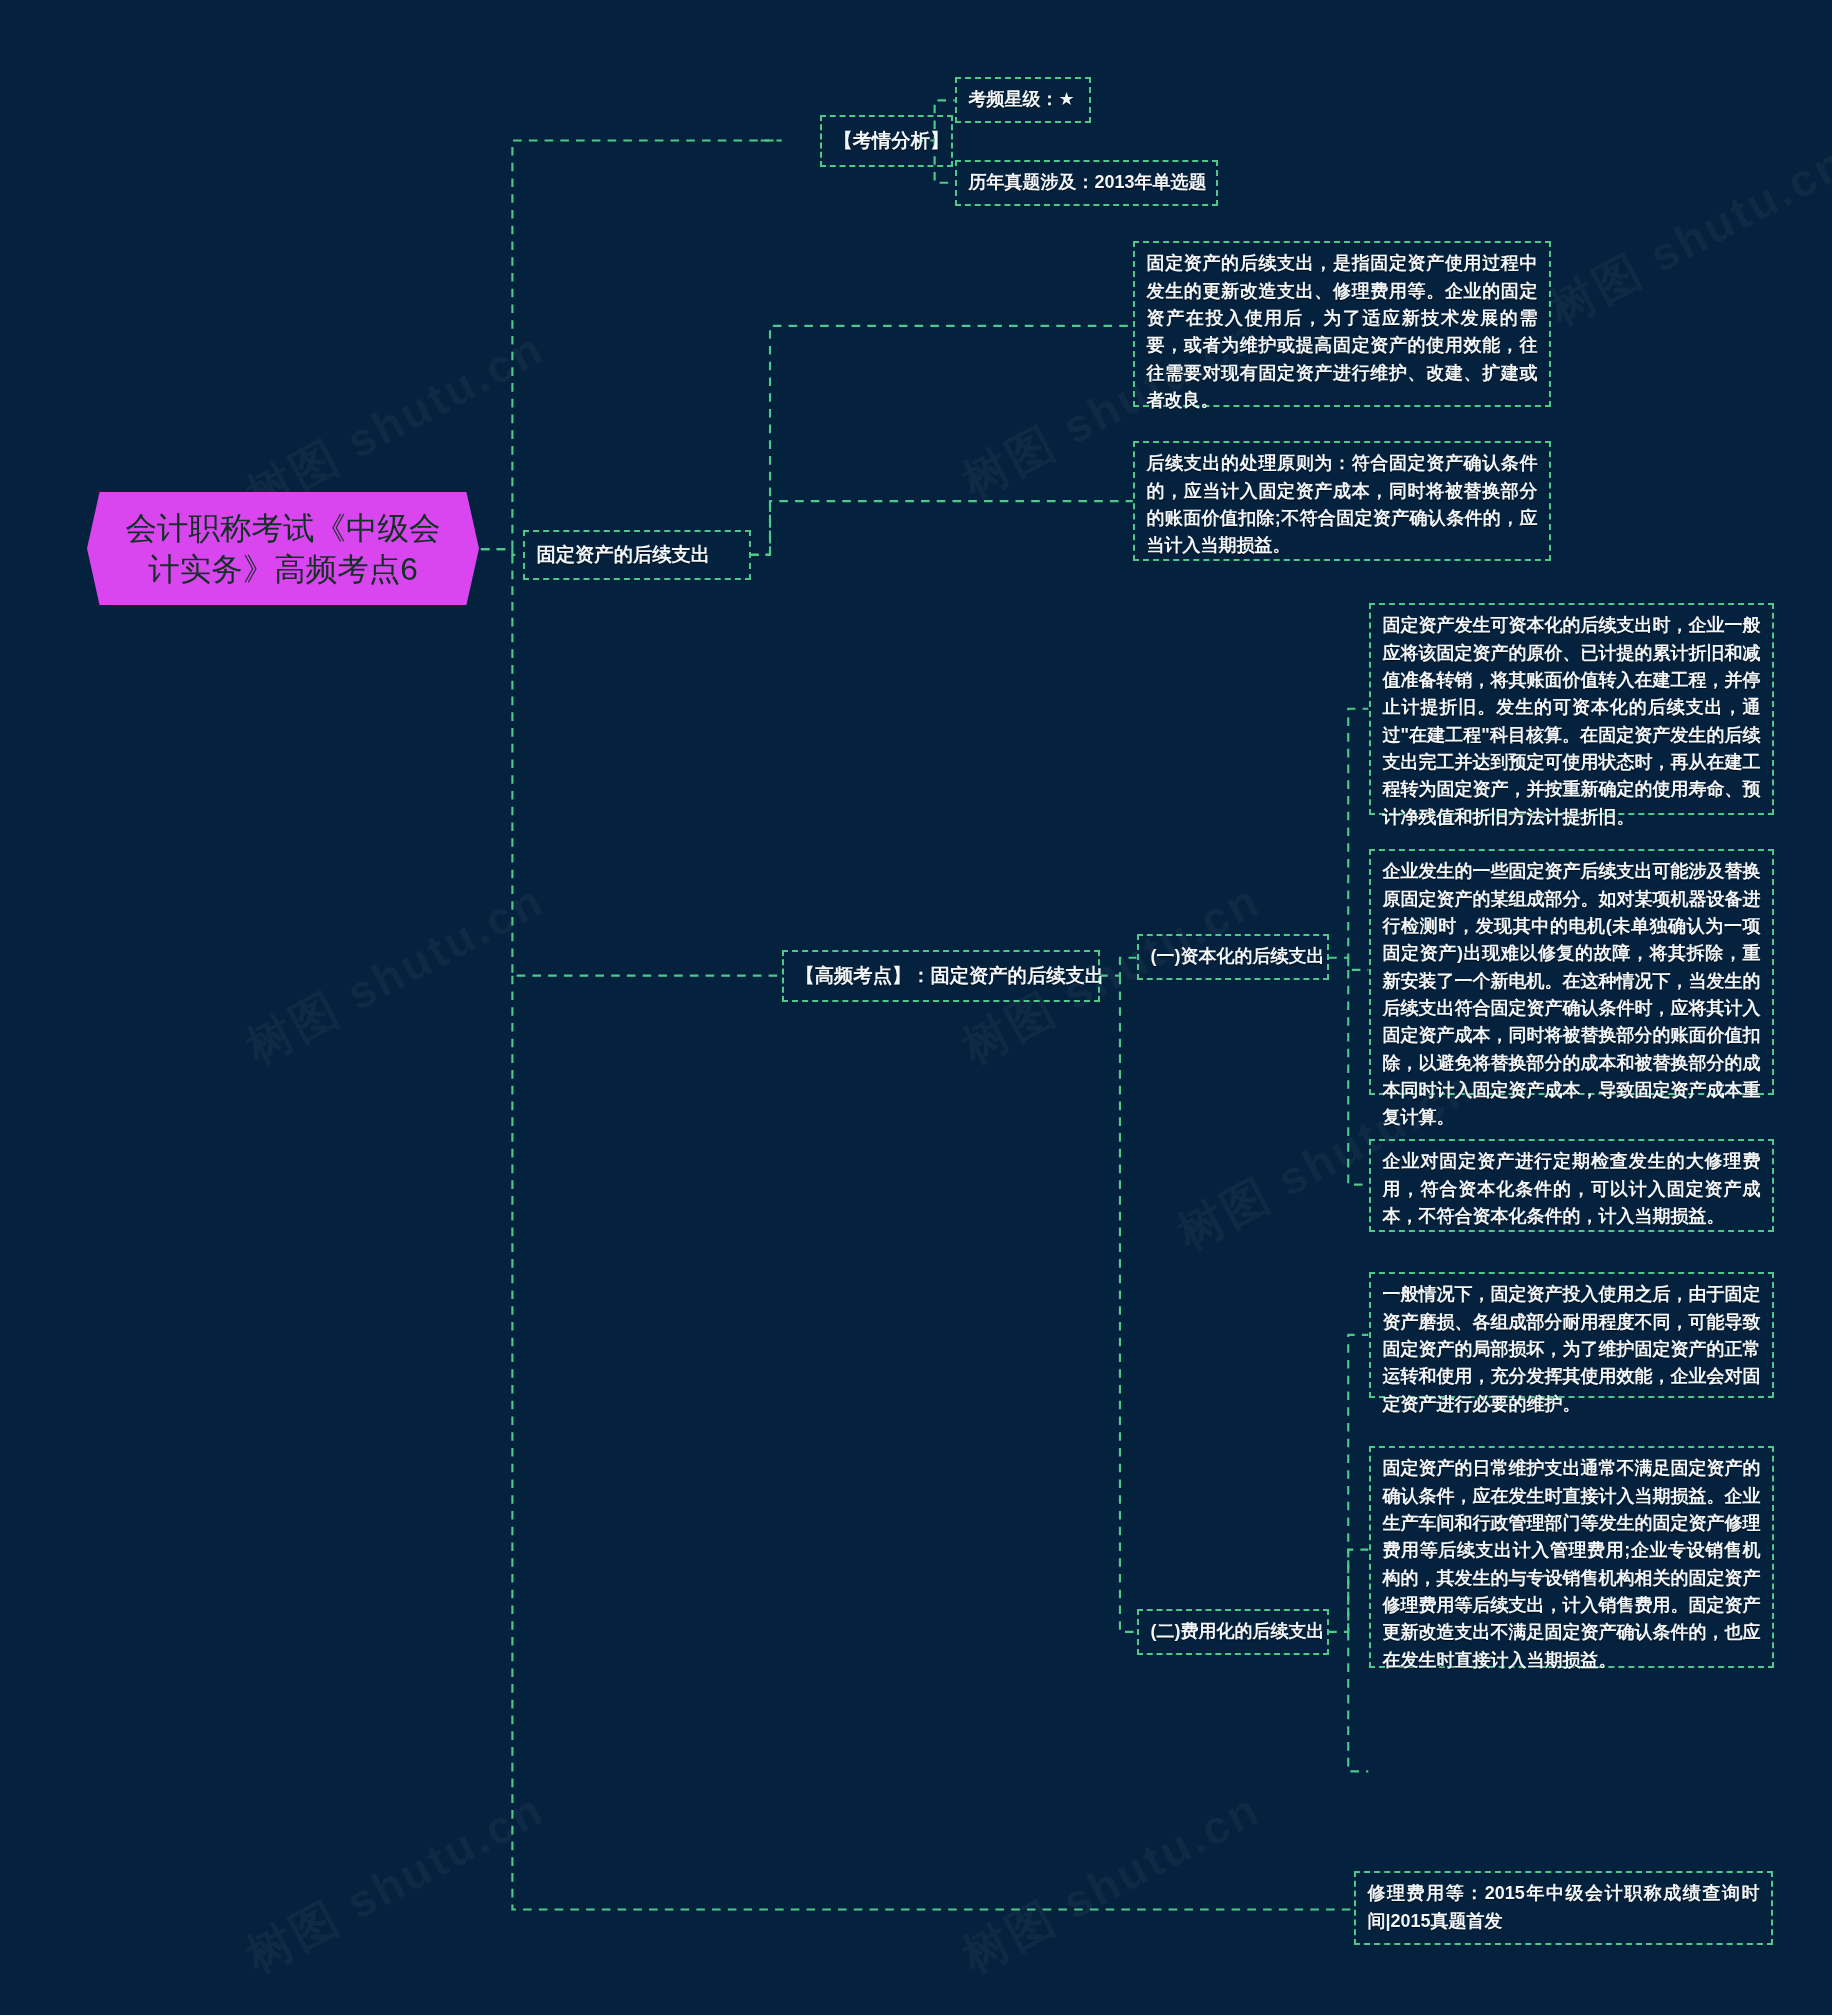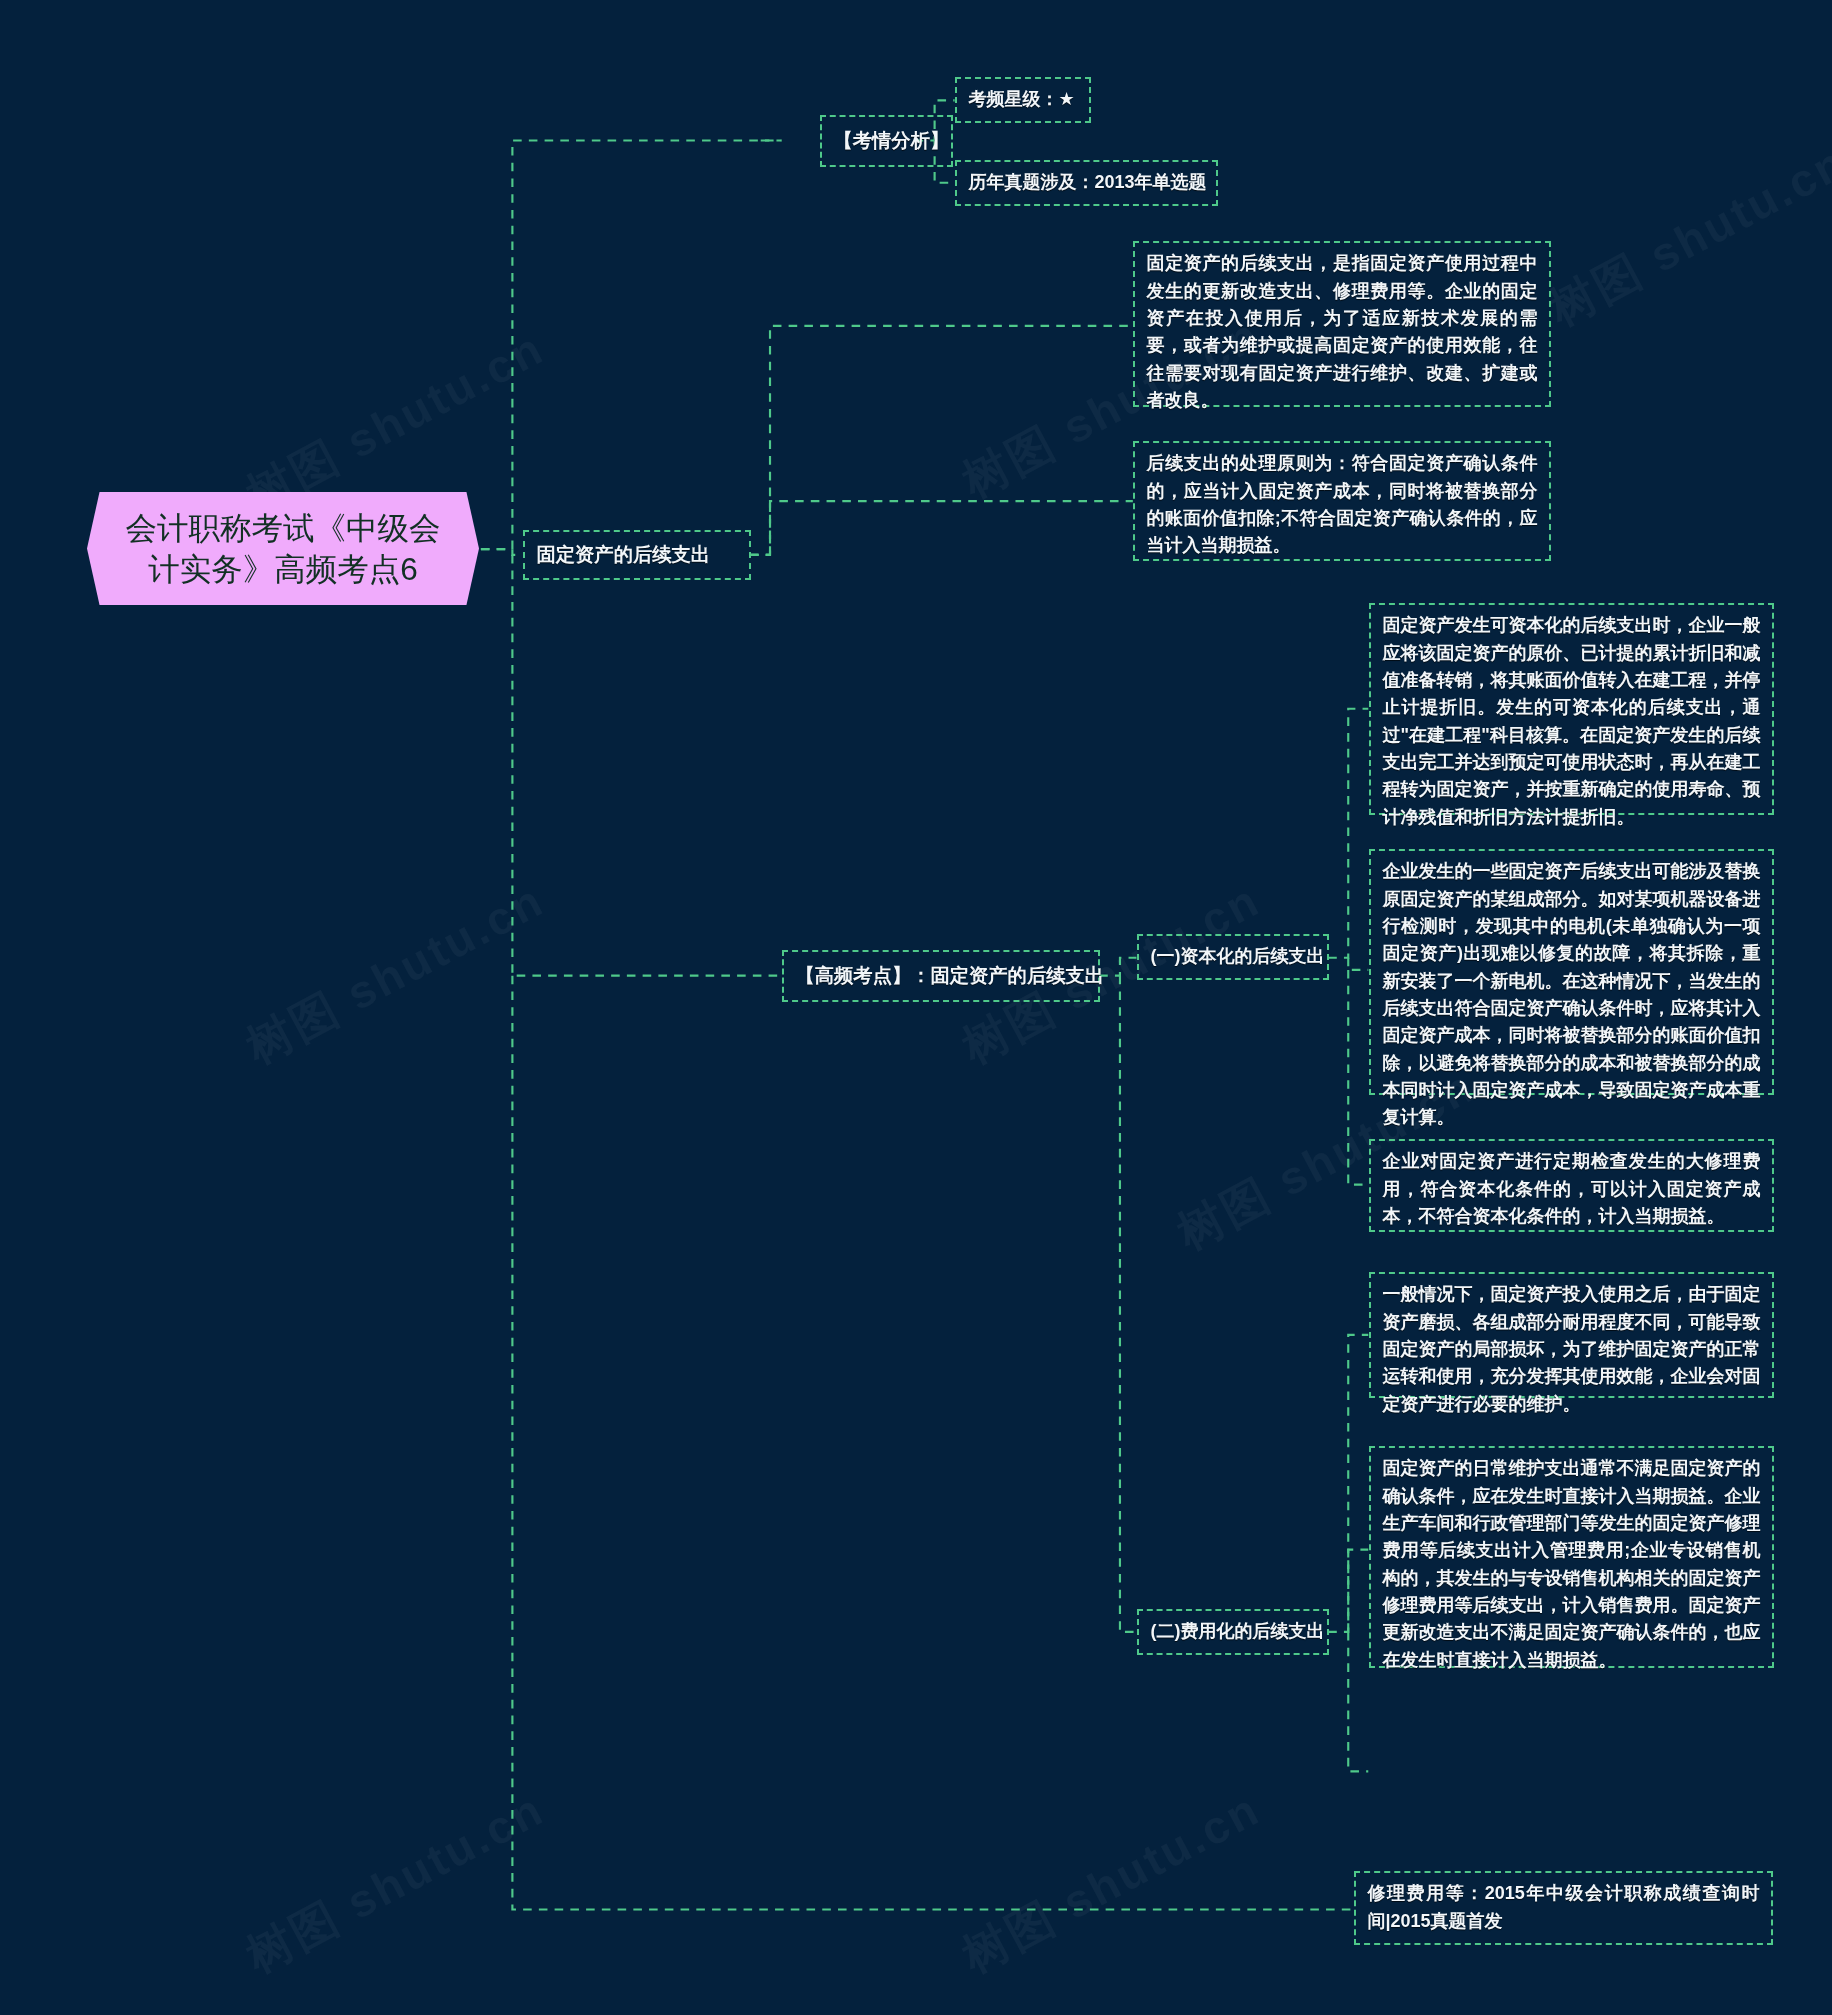--- a/index.html
+++ b/index.html
@@ -70,21 +70,21 @@
   }
 
   
   #root-node {
     position: absolute;
     z-index: 3;
     left: 87px;
     top: 492px;
     width: 392px;
     height: 113px;
-    background: #f0abfc;
+    background: #d946ef;
     color: #123024;
     border: none;
     display: flex;
     align-items: center;
     justify-content: center;
     text-align: center;
     font-size: 31.5px;
     line-height: 1.3;
     padding: 0 24px;
     box-sizing: border-box;

